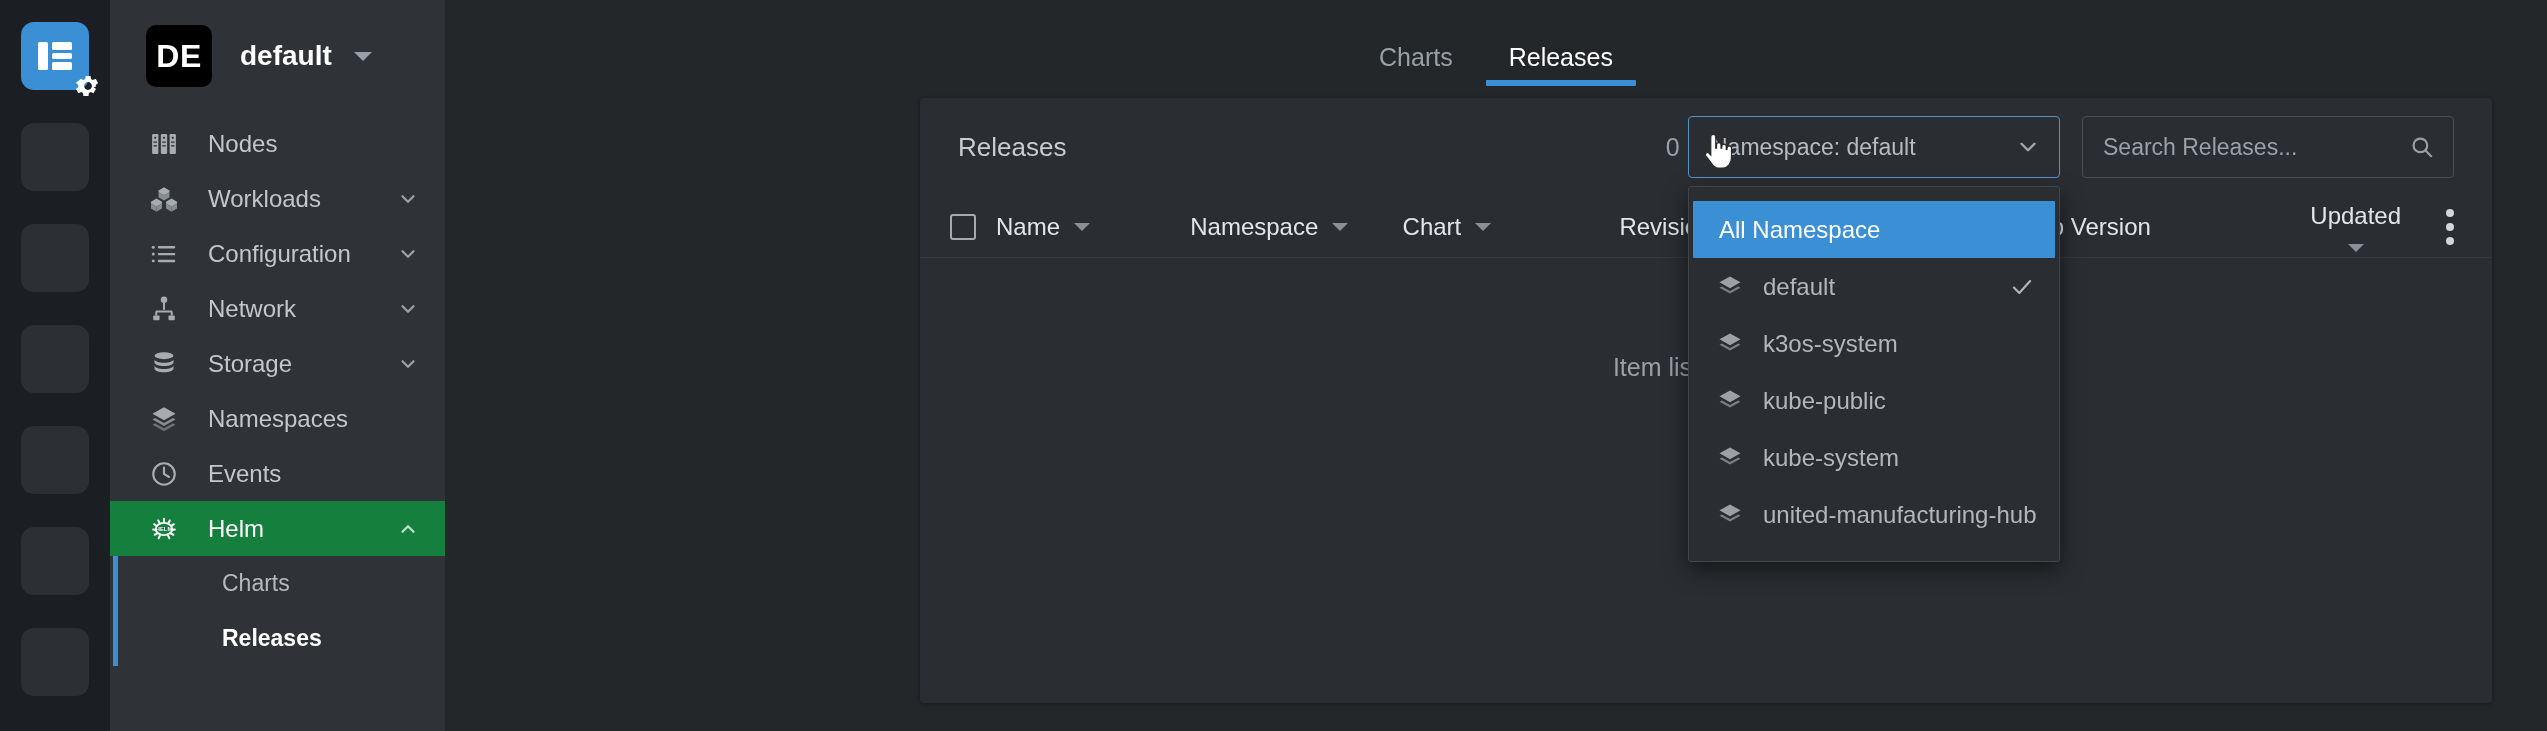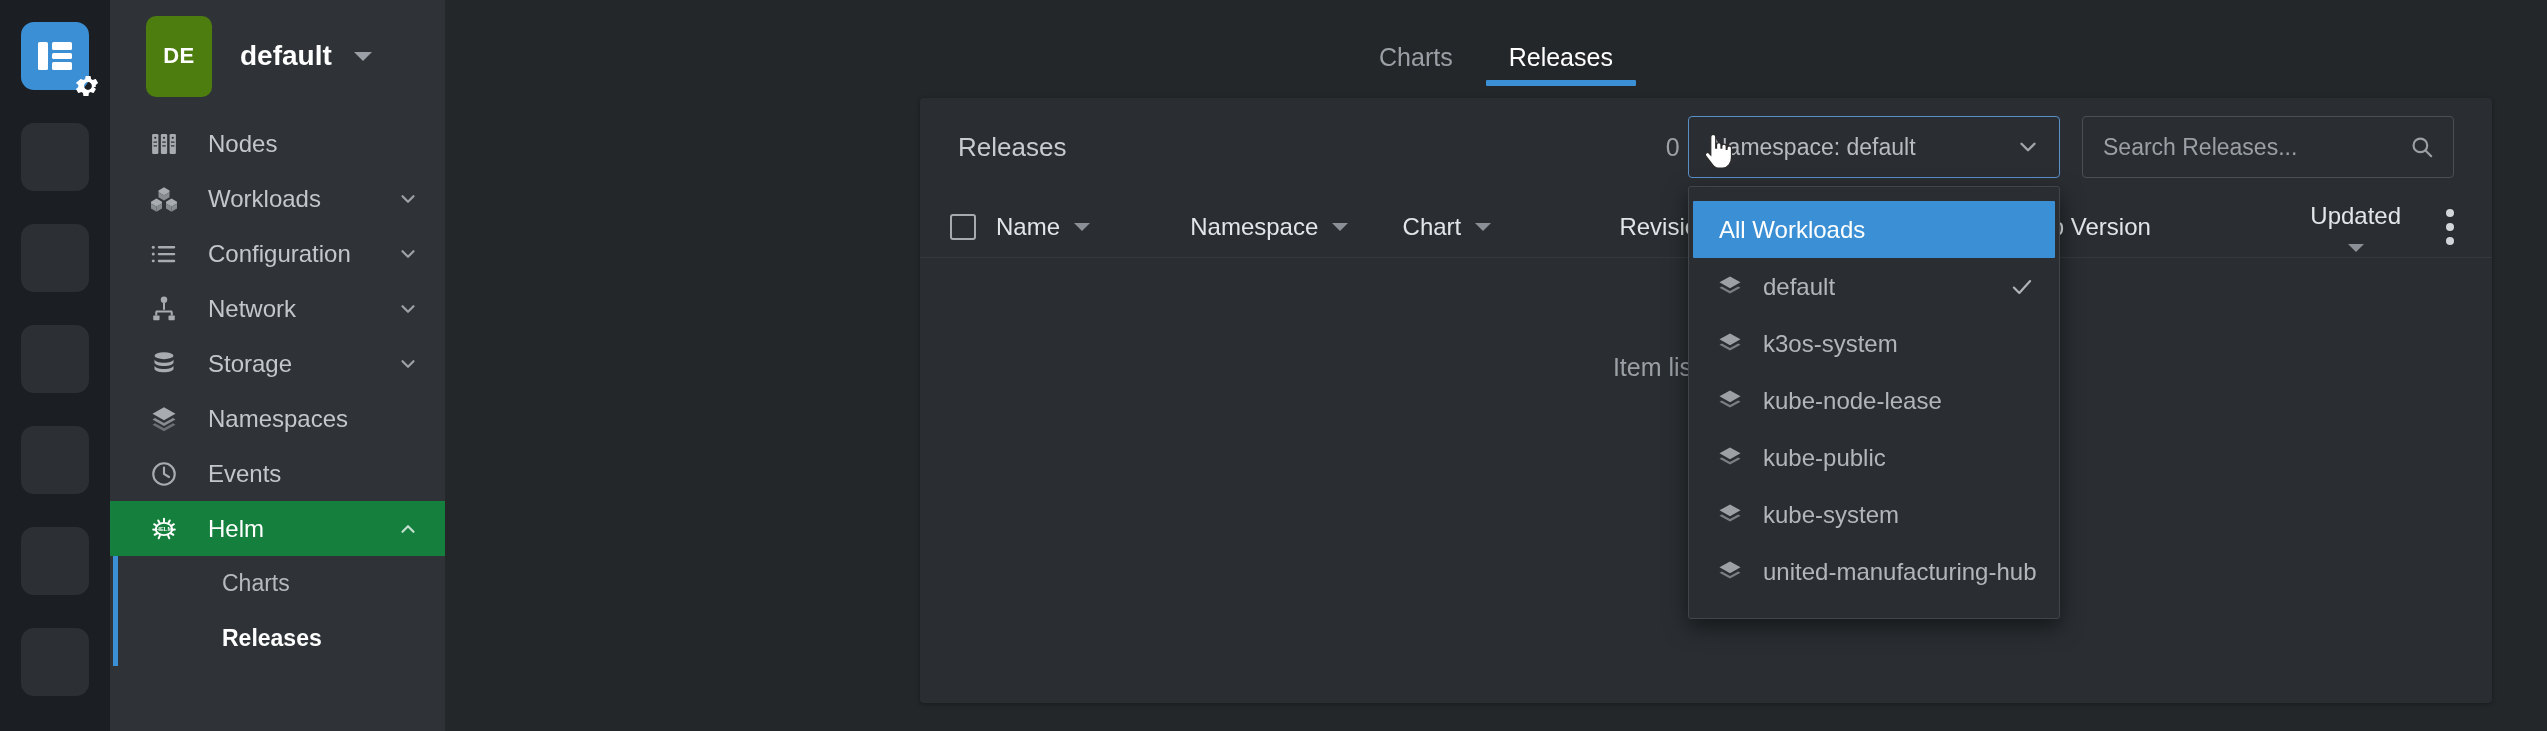--- a/index.html
+++ b/index.html
@@ -65,25 +65,25 @@
     position: relative;
     overflow: hidden;
   }
   .ns-header {
     height: 112px;
     display: flex;
     align-items: center;
     padding-left: 36px;
   }
   .ns-avatar {
-    width: 66px; height: 81px;
+    width: 66px; height: 62px;
     border-radius: 10px;
-    background: #4d7c0f;
+    background: #000000;
     color: #fff;
-    font-size: 22px;
+    font-size: 32px;
     font-weight: bold;
     letter-spacing: .5px;
     display: flex;
     align-items: center;
     justify-content: center;
     flex: 0 0 66px;
   }
   .ns-name {
     color: #fff;
     font-size: 28px;
@@ -638,21 +638,21 @@
             <i></i>
             <i></i>
         </div>
       </div>
 
       <div class="empty-msg">Item list is empty</div>
     </div>
 
     <div class="dropdown" id="ns-dropdown" style="left: 1243px; top: 186px; width: 372px;">
       <div class="dd-item highlight">
-        <span class="dd-label" style="margin-left:0;">All Workloads</span>
+        <span class="dd-label" style="margin-left:0;">All Namespace</span>
       </div>
 
       <div class="dd-item">
         <span class="dd-icon">
           <svg viewBox="0 0 24 24" width="28" height="28">
               <g fill="#b2b6ba">
                 <path d="M12 3l9 5-9 5-9-5z"></path>
                 <path d="M12 15.4l-7-3.9-2 1.1 9 5 9-5-2-1.1z" opacity=".7"></path>
               </g>
             </svg>
@@ -668,65 +668,54 @@
           <svg viewBox="0 0 24 24" width="28" height="28">
               <g fill="#b2b6ba">
                 <path d="M12 3l9 5-9 5-9-5z"></path>
                 <path d="M12 15.4l-7-3.9-2 1.1 9 5 9-5-2-1.1z" opacity=".7"></path>
               </g>
             </svg>
         </span>
         <span class="dd-label">k3os-system</span>
       </div>
 
+
       <div class="dd-item">
         <span class="dd-icon">
           <svg viewBox="0 0 24 24" width="28" height="28">
               <g fill="#b2b6ba">
                 <path d="M12 3l9 5-9 5-9-5z"></path>
                 <path d="M12 15.4l-7-3.9-2 1.1 9 5 9-5-2-1.1z" opacity=".7"></path>
               </g>
             </svg>
         </span>
-        <span class="dd-label">kube-node-lease</span>
+        <span class="dd-label">kube-public</span>
       </div>
 
       <div class="dd-item">
         <span class="dd-icon">
           <svg viewBox="0 0 24 24" width="28" height="28">
               <g fill="#b2b6ba">
                 <path d="M12 3l9 5-9 5-9-5z"></path>
                 <path d="M12 15.4l-7-3.9-2 1.1 9 5 9-5-2-1.1z" opacity=".7"></path>
               </g>
             </svg>
         </span>
-        <span class="dd-label">kube-public</span>
+        <span class="dd-label">kube-system</span>
       </div>
 
       <div class="dd-item">
         <span class="dd-icon">
           <svg viewBox="0 0 24 24" width="28" height="28">
               <g fill="#b2b6ba">
                 <path d="M12 3l9 5-9 5-9-5z"></path>
                 <path d="M12 15.4l-7-3.9-2 1.1 9 5 9-5-2-1.1z" opacity=".7"></path>
               </g>
             </svg>
         </span>
-        <span class="dd-label">kube-system</span>
-      </div>
-
-      <div class="dd-item">
-        <span class="dd-icon">
-          <svg viewBox="0 0 24 24" width="28" height="28">
-              <g fill="#b2b6ba">
-                <path d="M12 3l9 5-9 5-9-5z"></path>
-                <path d="M12 15.4l-7-3.9-2 1.1 9 5 9-5-2-1.1z" opacity=".7"></path>
-              </g>
-            </svg>
-        </span>
         <span class="dd-label">united-manufacturing-hub</span>
       </div>
     </div>
 
     <svg class="cursor" id="mouse-cursor" viewBox="0 0 24 30" style="left: 1257px; top: 134px;">
       <path d="M7 2c0-1.1.9-2 2-2s2 .9 2 2v9h.6V8.4c0-1 .8-1.8 1.8-1.8s1.8.8 1.8 1.8V11h.6V9.6c0-1 .8-1.8 1.8-1.8s1.8.8 1.8 1.8V12h.6v-.9c0-1 .8-1.8 1.8-1.8s1.8.8 1.8 1.8v7.3c0 4.5-2.6 8.6-6.8 8.6h-4c-2 0-3.4-1.2-4.6-3L3 17.4c-.5-.8-.3-1.9.5-2.5.8-.5 1.9-.3 2.4.5L7 16.6V2z" fill="#ffffff" stroke="#2b2b2b" stroke-width="1"></path>
     </svg>
 
   </div>
 </div>

